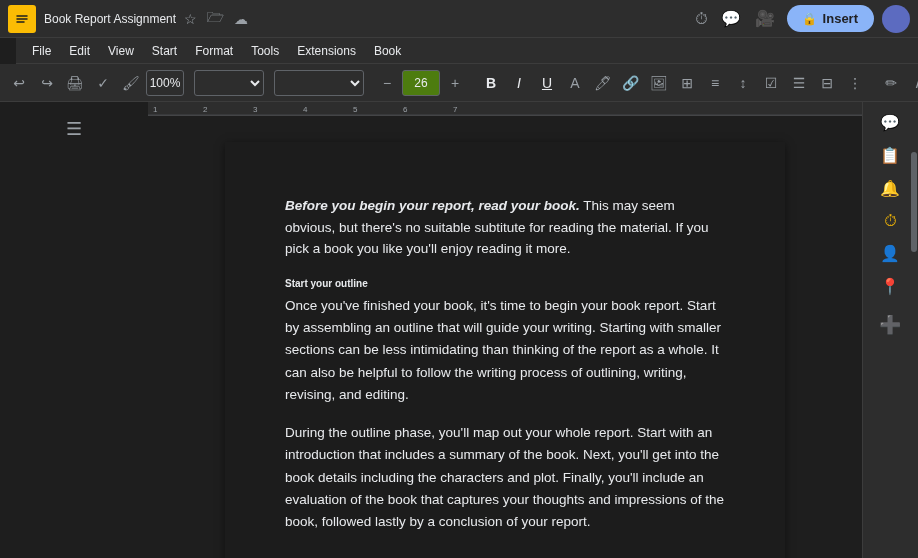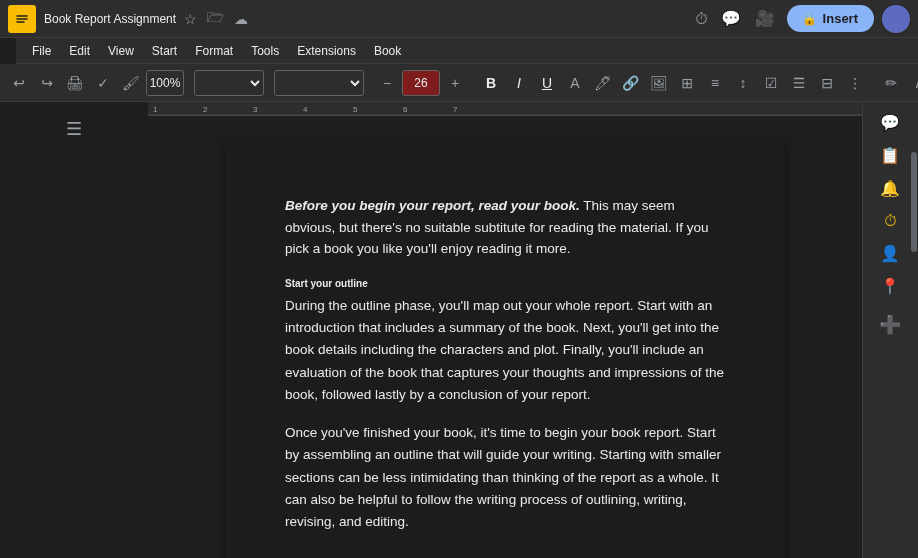--- a/index.html
+++ b/index.html
@@ -131,21 +131,21 @@
       color: #e8eaed;
       border: 1px solid #5f6368;
       border-radius: 3px;
       text-align: center;
       font-size: 12px;
       padding: 2px;
       height: 26px;
     }
     .font-size-input {
       width: 38px;
-      background: #7f1d1d;
+      background: #4d7c0f;
       color: #e8eaed;
       border: 1px solid #5f6368;
       border-radius: 3px;
       text-align: center;
       font-size: 12px;
       padding: 2px;
       height: 26px;
     }
 
     
@@ -330,22 +330,22 @@
     </div>
 
     <div style="padding-top: 20px; width: 100%; display: flex; justify-content: center;">
       <div class="doc-page">
 
         <p class="para-intro">
           <span class="bold-italic">Before you begin your report, read your book.</span><span> This may seem obvious, but there's no suitable subtitute for reading the material. If you pick a book you like you'll enjoy reading it more.</span>
         </p>
 
         <p class="section-heading">Start your outline</p>
+        <p class="para-body">Once you've finished your book, it's time to begin your book report. Start by assembling an outline that will guide your writing. Starting with smaller sections can be less intimidating than thinking of the report as a whole. It can also be helpful to follow the writing process of outlining, writing, revising, and editing.</p>
         <p class="para-body">During the outline phase, you'll map out your whole report. Start with an introduction that includes a summary of the book. Next, you'll get into the book details including the characters and plot. Finally, you'll include an evaluation of the book that captures your thoughts and impressions of the book, followed lastly by a conclusion of your report.</p>
-        <p class="para-body">Once you've finished your book, it's time to begin your book report. Start by assembling an outline that will guide your writing. Starting with smaller sections can be less intimidating than thinking of the report as a whole. It can also be helpful to follow the writing process of outlining, writing, revising, and editing.</p>
 
       </div>
     </div>
   </div>
 
   <div style="display:flex; flex-direction:column; width:56px; background:#2d2d2d; border-left:1px solid #3c3c3c; align-items:center; padding-top:8px; gap:8px; position:relative;">
     <span class="right-sidebar-icon" style="color:#8ab4f8; font-size:16px;">💬</span>
     <span class="right-sidebar-icon" style="color:#9aa0a6; font-size:16px;">📋</span>
     <span class="right-sidebar-icon" style="color:#9aa0a6; font-size:16px;">🔔</span>
     <span class="right-sidebar-icon" style="color:#fbbc04; font-size:16px;">⏱</span>

